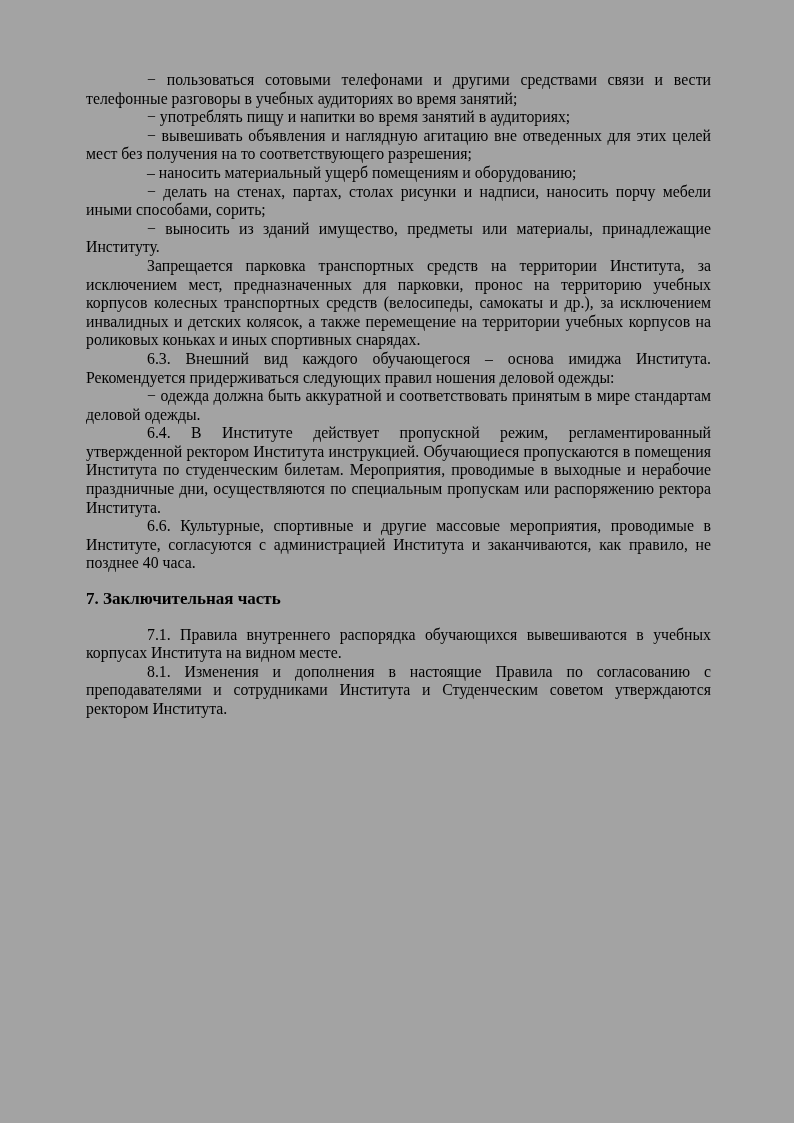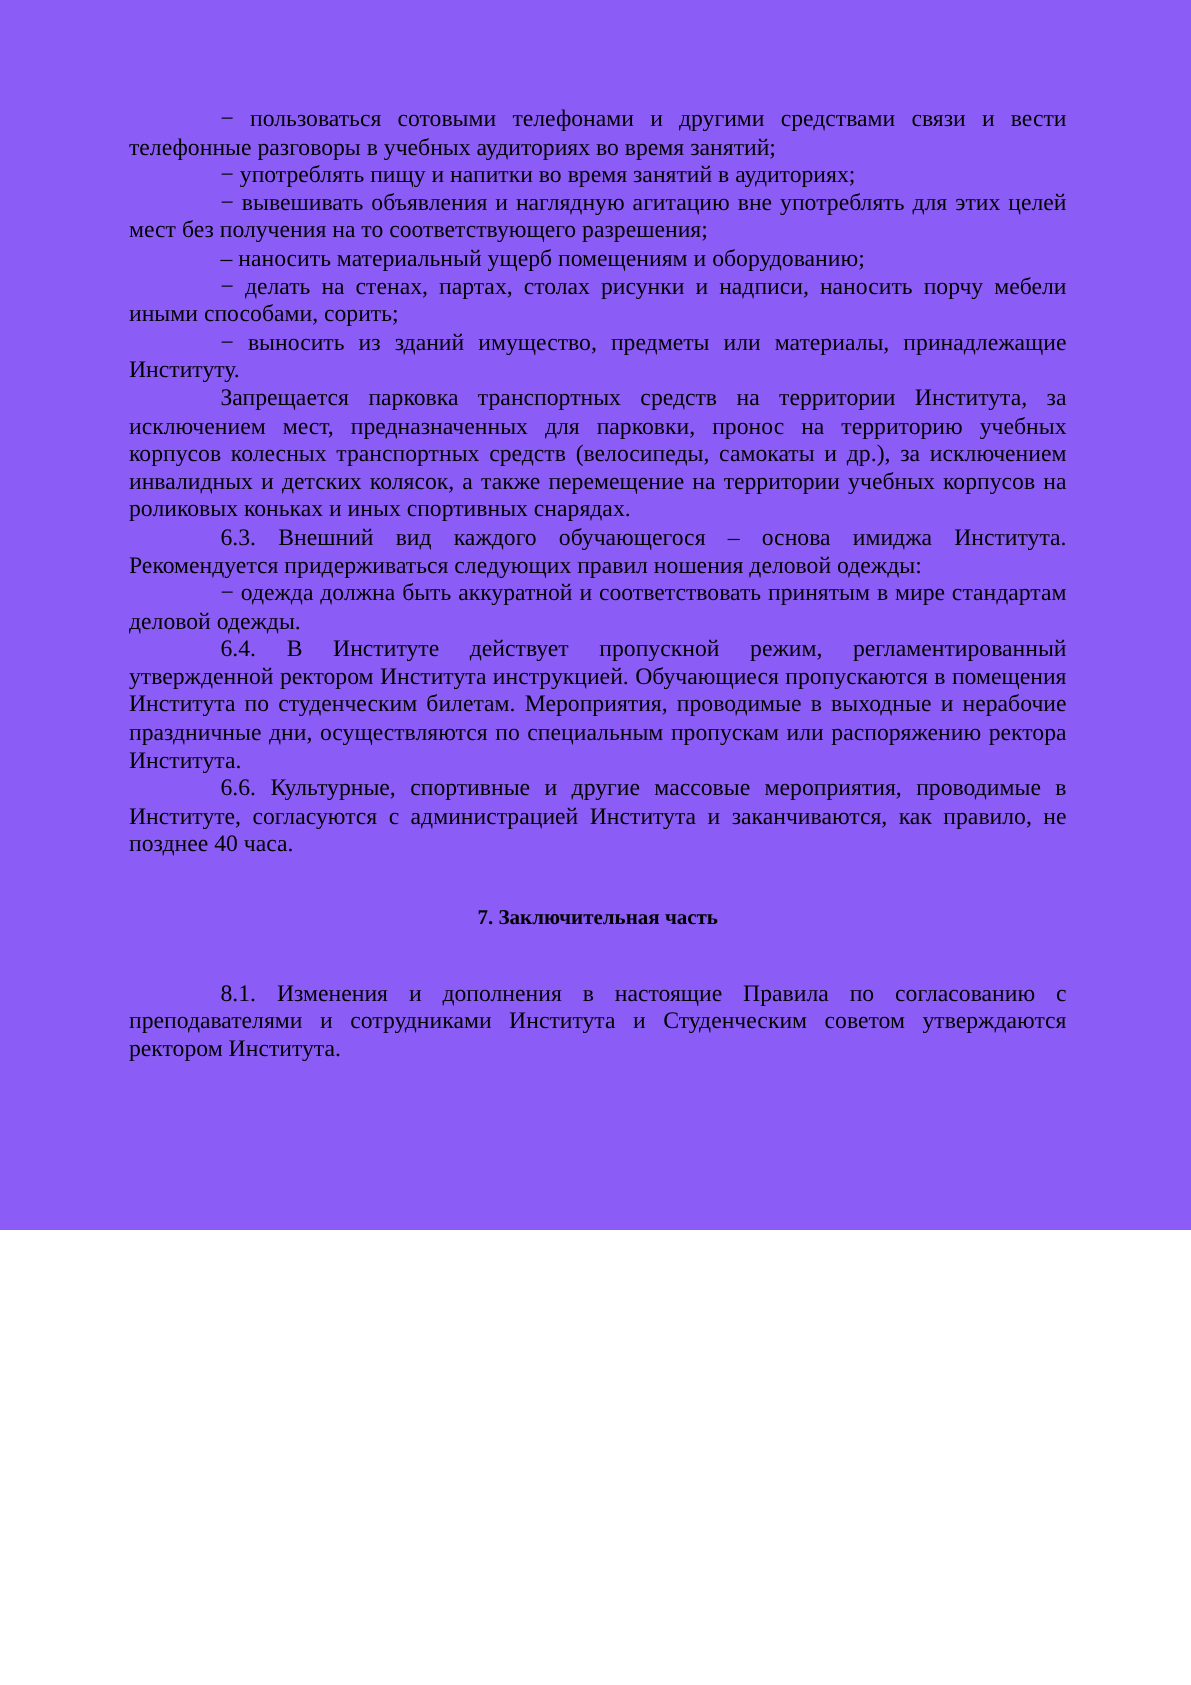--- a/index.html
+++ b/index.html
@@ -3,61 +3,61 @@
 <meta charset="utf-8">
 <style>
   html, body {
     margin: 0;
     padding: 0;
     background: #ffffff;
   }
   .page {
     position: relative;
     width: 794px;
-    height: 820px;
-    background: #8b5cf6;
+    height: 1123px;
+    background: #a3a3a3;
     overflow: hidden;
   }
   .content {
     position: absolute;
     left: 86px;
     top: 71px;
     width: 625px;
     font-family: "Liberation Serif", "DejaVu Serif", serif;
     font-size: 15.8px;
     line-height: 18.6px;
     color: #000000;
     text-align: justify;
   }
   .content p {
     margin: 0;
     padding: 0;
     text-indent: 61px;
   }
   .section-heading {
-    margin: 31px 0;
-    text-align: center;
+    margin: 17px 0;
     font-weight: bold;
-    font-size: 14px;
+    font-size: 17px;
     line-height: 18.6px;
     font-family: "Liberation Serif", "DejaVu Serif", serif;
   }
 </style>
 </head>
 <body>
 
 <div class="page">
   <div class="content">
     <p>− пользоваться сотовыми телефонами и другими средствами связи и вести телефонные разговоры в учебных аудиториях во время занятий;</p>
     <p>− употреблять пищу и напитки во время занятий в аудиториях;</p>
-    <p>− вывешивать объявления и наглядную агитацию вне употреблять для этих целей мест без получения на то соответствующего разрешения;</p>
+    <p>− вывешивать объявления и наглядную агитацию вне отведенных для этих целей мест без получения на то соответствующего разрешения;</p>
     <p>– наносить материальный ущерб помещениям и оборудованию;</p>
     <p>− делать на стенах, партах, столах рисунки и надписи, наносить порчу мебели иными способами, сорить;</p>
     <p>− выносить из зданий имущество, предметы или материалы, принадлежащие Институту.</p>
     <p>Запрещается парковка транспортных средств на территории Института, за исключением мест, предназначенных для парковки, пронос на территорию учебных корпусов колесных транспортных средств (велосипеды, самокаты и др.), за исключением инвалидных и детских колясок, а также перемещение на территории учебных корпусов на роликовых коньках и иных спортивных снарядах.</p>
     <p>6.3. Внешний вид каждого обучающегося – основа имиджа Института. Рекомендуется придерживаться следующих правил ношения деловой одежды:</p>
     <p>− одежда должна быть аккуратной и соответствовать принятым в мире стандартам деловой одежды.</p>
     <p>6.4. В Институте действует пропускной режим, регламентированный утвержденной ректором Института инструкцией. Обучающиеся пропускаются в помещения Института по студенческим билетам. Мероприятия, проводимые в выходные и нерабочие праздничные дни, осуществляются по специальным пропускам или распоряжению ректора Института.</p>
     <p>6.6. Культурные, спортивные и другие массовые мероприятия, проводимые в Институте, согласуются с администрацией Института и заканчиваются, как правило, не позднее 40 часа.</p>
     <h2 class="section-heading">7. Заключительная часть</h2>
+    <p>7.1. Правила внутреннего распорядка обучающихся вывешиваются в учебных корпусах Института на видном месте.</p>
     <p>8.1. Изменения и дополнения в настоящие Правила по согласованию с преподавателями и сотрудниками Института и Студенческим советом утверждаются ректором Института.</p>
   </div>
 </div>
 
 </body></html>

